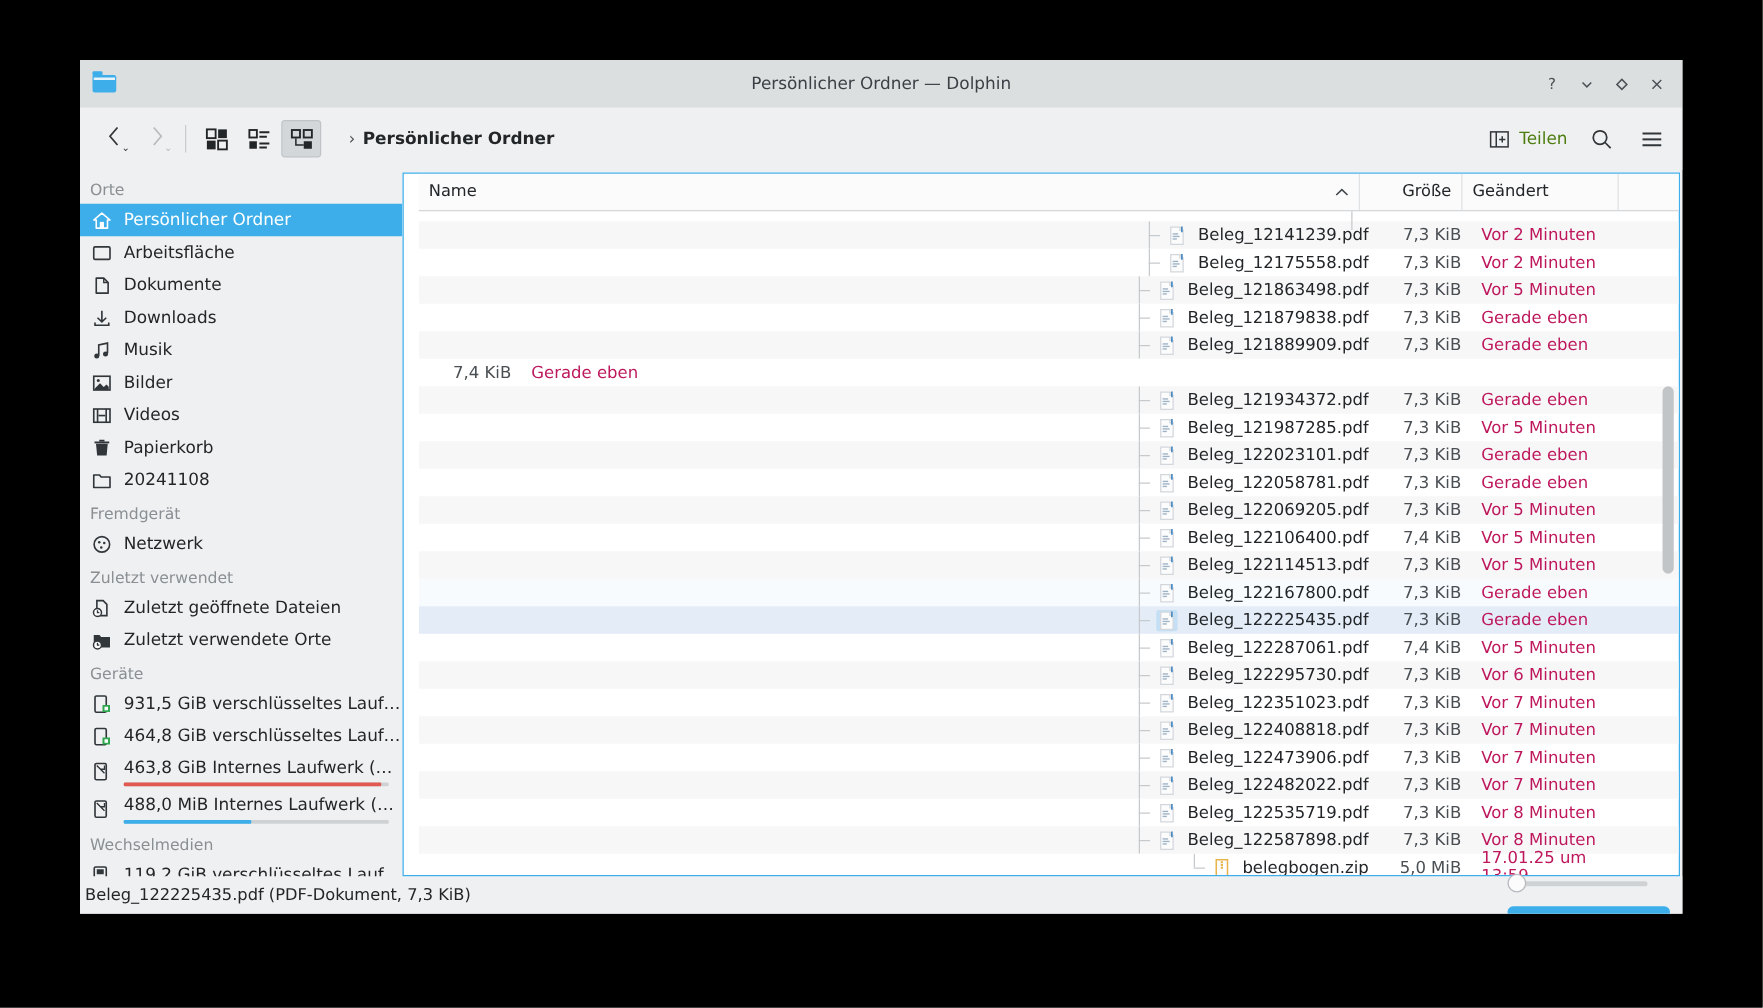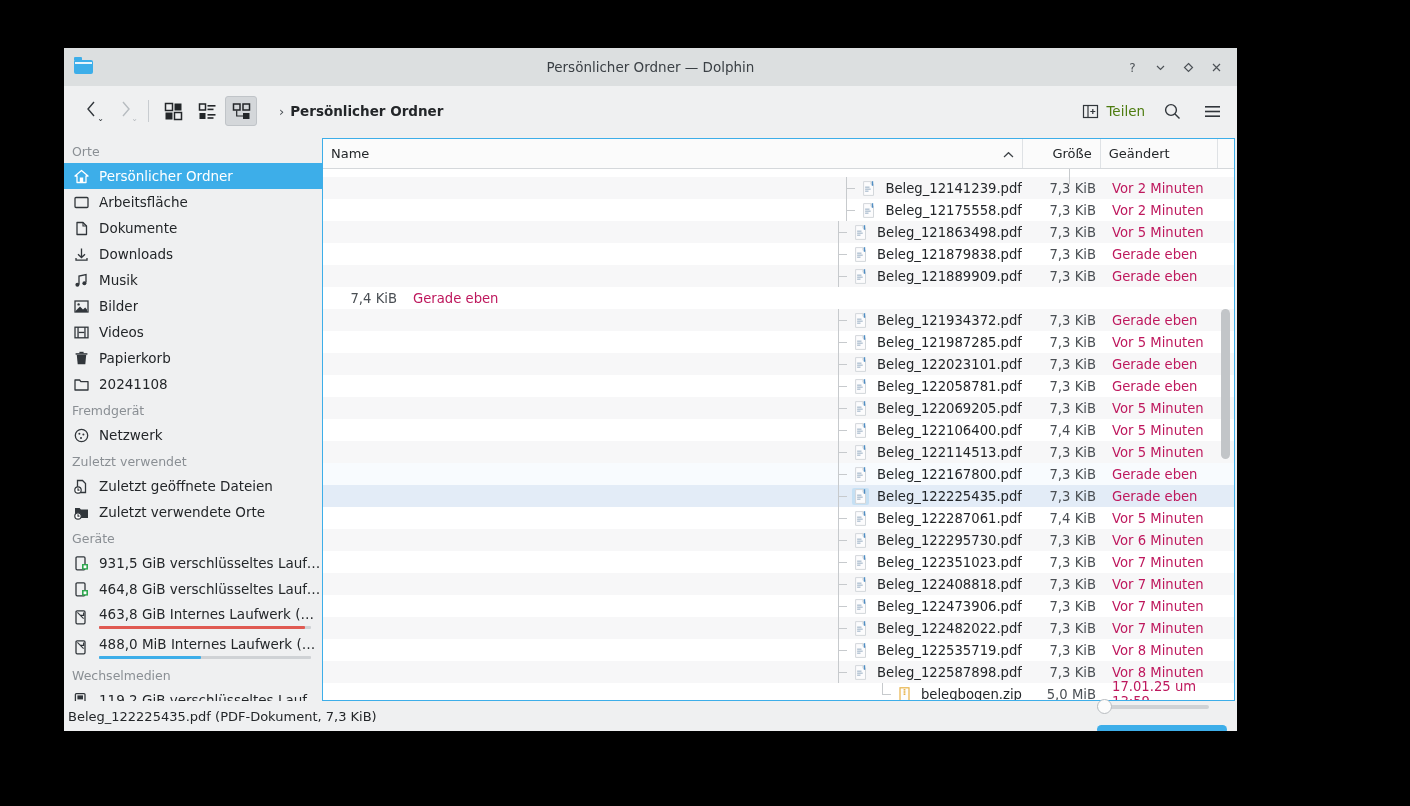--- a/index.html
+++ b/index.html
@@ -9,21 +9,21 @@
     width: 1410px;
     height: 806px;
     overflow: hidden;
     font-family: "DejaVu Sans", "Liberation Sans", sans-serif;
   }
 
   #window {
     position: absolute;
     left: 64px;
     top: 48px;
-    width: 1173px;
+    width: 1282px;
     height: 683px;
     background: #eff0f1;
     display: flex;
     flex-direction: column;
     overflow: hidden;
   }
 
   
   .titlebar {
     height: 38px;
@@ -229,20 +229,21 @@
   }
   .fileview {
     flex: 1;
     min-height: 0;
     background: #ffffff;
     border: 1px solid #3daee9;
     display: flex;
     flex-direction: column;
     position: relative;
     overflow: hidden;
+    padding-left: 12px;
   }
   .headerrow {
     display: flex;
     height: 29px;
     flex: none;
     background: #fbfbfb;
     border-bottom: 1px solid #d5d8db;
     font-size: 13px;
     color: #232629;
   }

